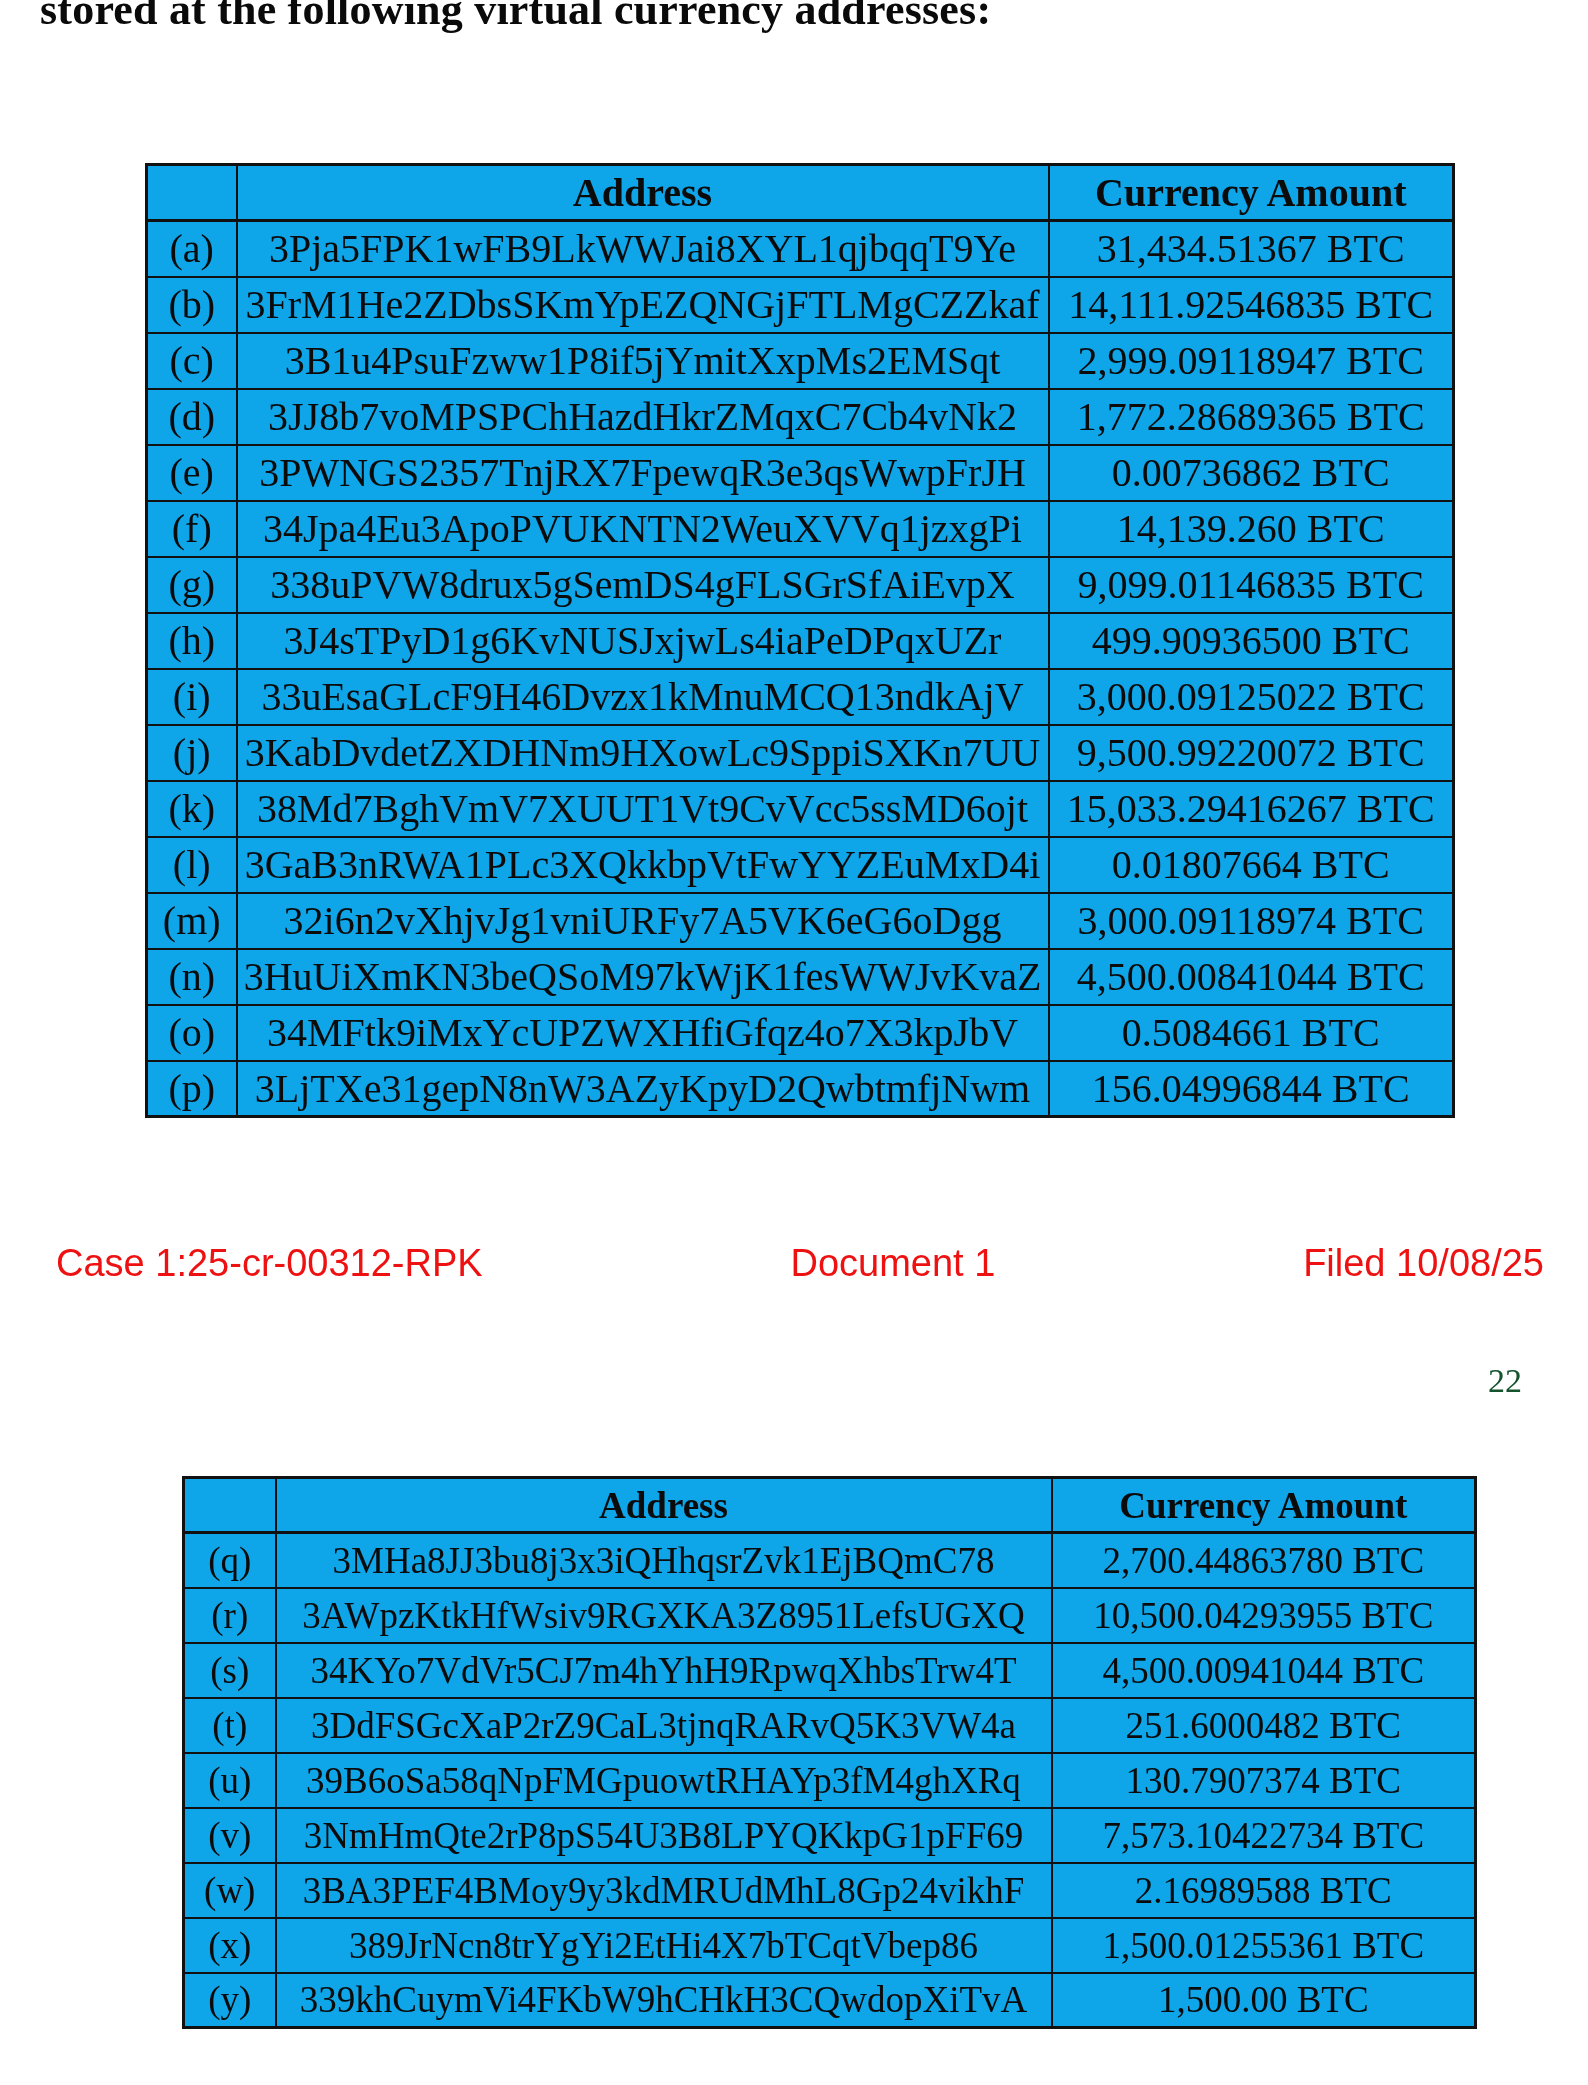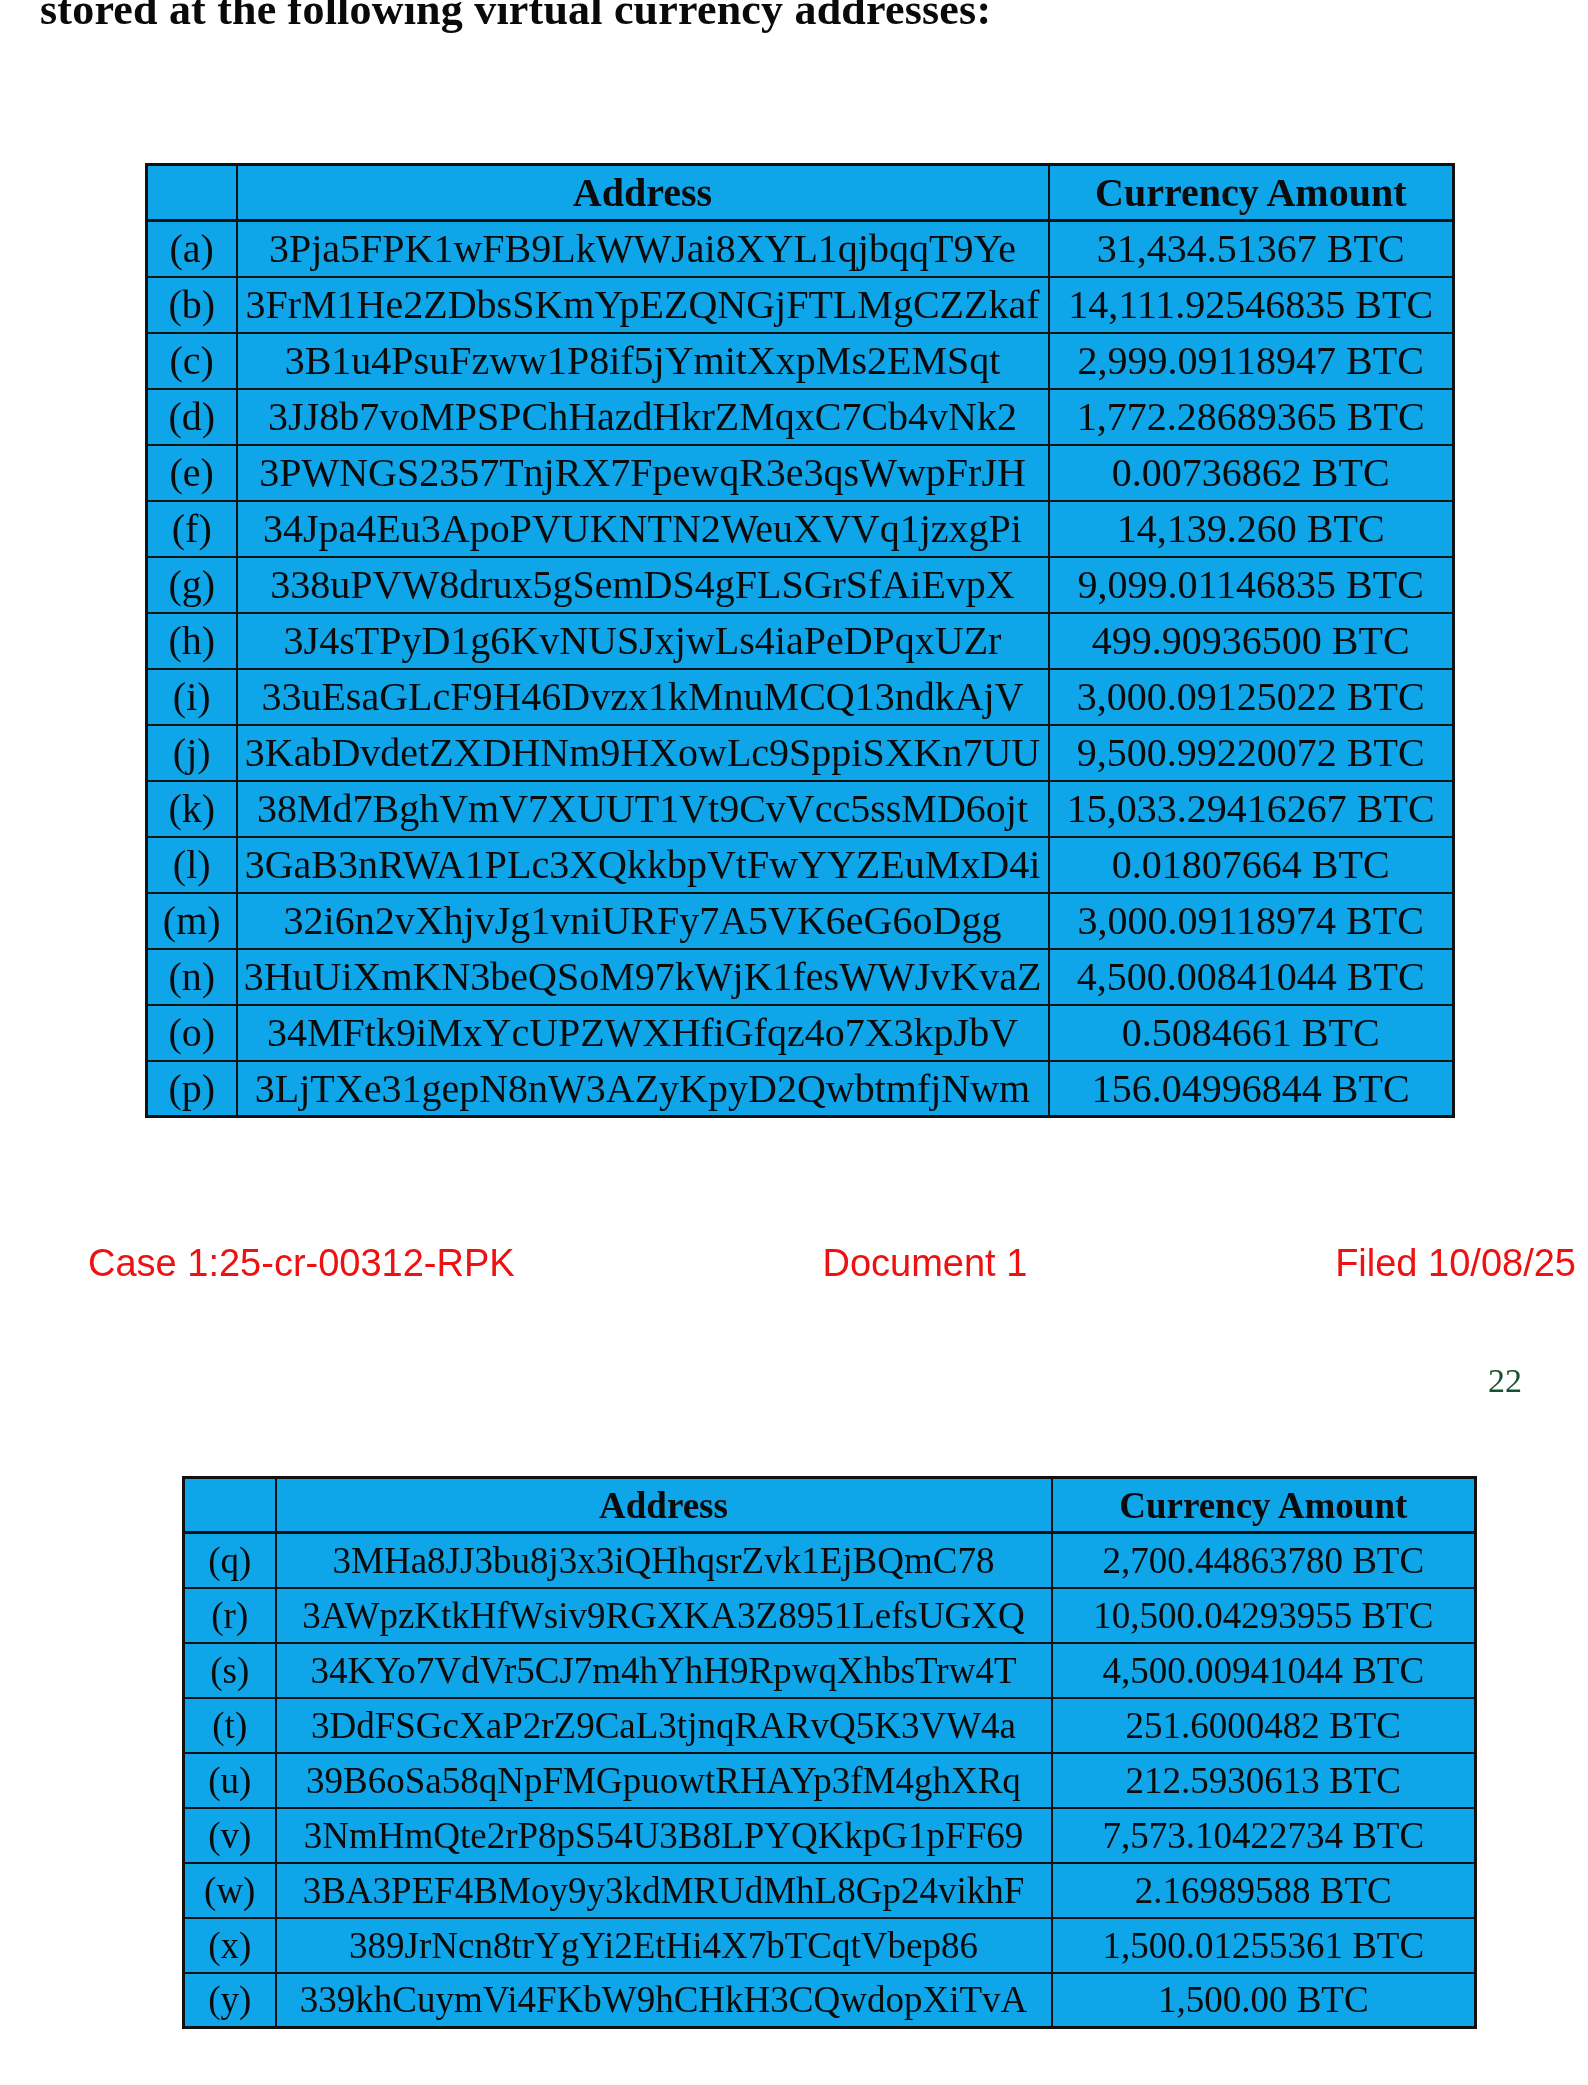--- a/index.html
+++ b/index.html
@@ -66,21 +66,20 @@
     top: 1242px;
     left: 56px;
     width: 1488px;
     display: flex;
     justify-content: space-between;
     align-items: center;
     font-family: "Liberation Sans", sans-serif;
     font-size: 38px;
     color: #ee1111;
     white-space: nowrap;
-    margin-left: 32px;
   }
 
   .page-number {
     position: absolute;
     top: 1362px;
     left: 1488px;
     font-size: 34px;
     color: #14532d;
   }
 </style>
@@ -241,21 +240,21 @@
 
       <tr>
         <td>(t)</td>
         <td>3DdFSGcXaP2rZ9CaL3tjnqRARvQ5K3VW4a</td>
         <td>251.6000482 BTC</td>
       </tr>
 
       <tr>
         <td>(u)</td>
         <td>39B6oSa58qNpFMGpuowtRHAYp3fM4ghXRq</td>
-        <td>212.5930613 BTC</td>
+        <td>130.7907374 BTC</td>
       </tr>
 
       <tr>
         <td>(v)</td>
         <td>3NmHmQte2rP8pS54U3B8LPYQKkpG1pFF69</td>
         <td>7,573.10422734 BTC</td>
       </tr>
 
       <tr>
         <td>(w)</td>

